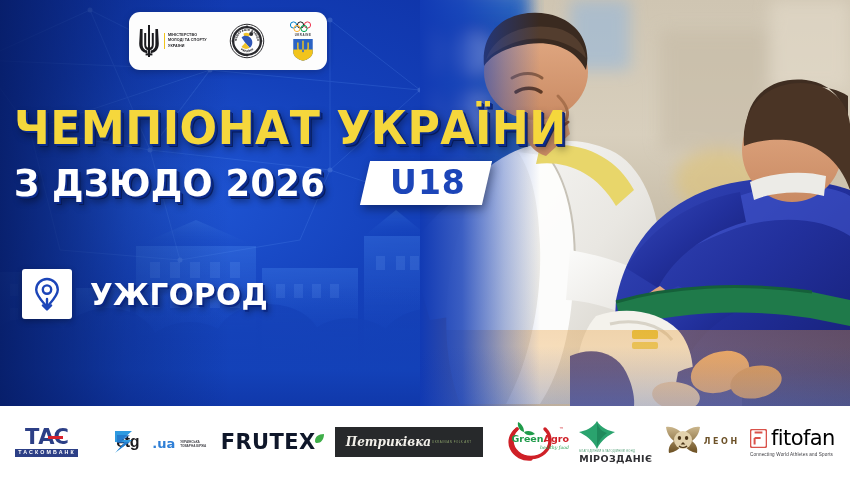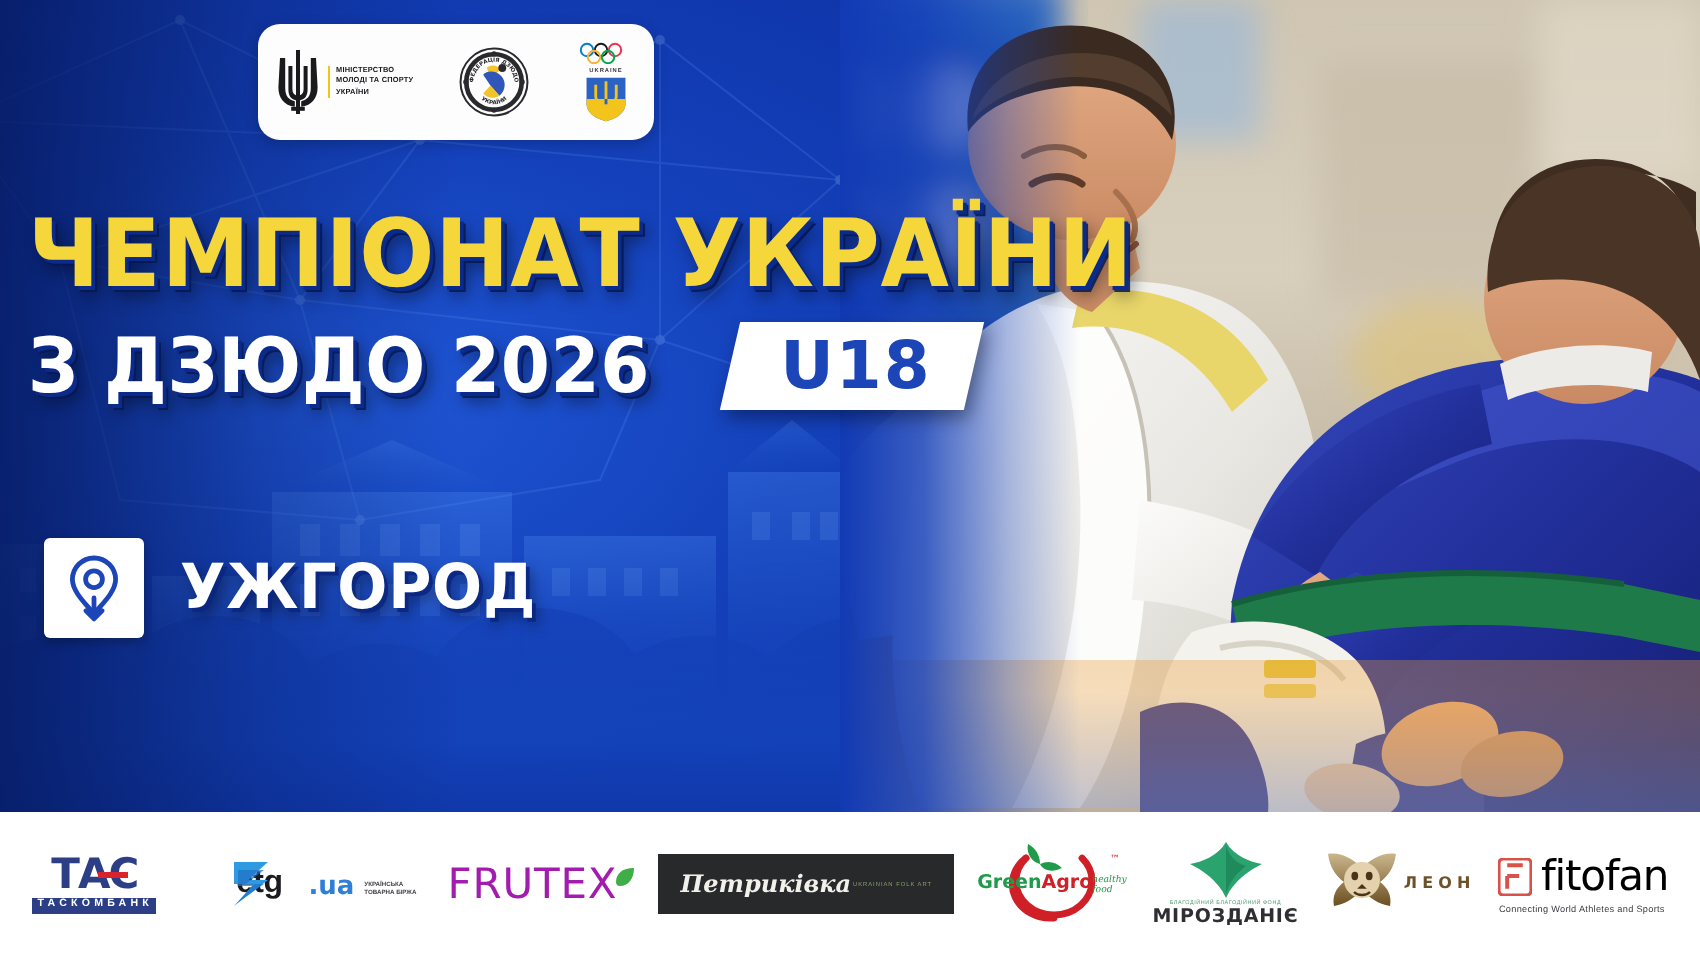--- a/index.html
+++ b/index.html
@@ -97,38 +97,38 @@
   
   .etg { display:flex; align-items:flex-end; gap:2px; position:relative; }
   .etg-a { font-family:Liberation Sans, sans-serif; font-weight:bold; font-size:16px;
     color:#1b1b1f; line-height:1; letter-spacing:-.3px;margin-left:28px; }
   .etg-z { position:absolute; left:25px; top:-5px; width:21px; height:26px; }
   .etg-b { font-family:"DejaVu Sans", sans-serif; font-weight:bold; font-size:13px;
     color:#2f7fd6; line-height:1; margin-left:11px;text-align:center; }
   .etg-s { font-size:3.1px; line-height:1.3; color:#45454b; font-weight:bold;
     margin-left:3px; margin-bottom:2px; max-width:30px; }
   
-  .frutex { font-family:"DejaVu Sans", sans-serif; font-weight:normal; font-size:21px;
-    color:#a21caf; letter-spacing:.4px; line-height:1; display:flex; align-items:flex-start; }
+  .frutex { font-family:"DejaVu Sans", sans-serif; font-weight:bold; font-size:21px;
+    color:#0f172a; letter-spacing:.4px; line-height:1; display:flex; align-items:flex-start; }
   
   .petr { background:#27292b; padding:9px 11px; display:flex; flex-direction:row;
     align-items:center; gap:1px; }
   .petr-t { font-family:"DejaVu Serif", serif; font-style:italic; font-weight:bold;
     font-size:12px; color:#f2f0ea; line-height:1; }
   .petr-s { font-size:2.9px; color:#8aa06a; letter-spacing:.5px; }
   
-  .ga { position:relative; width:76px; height:46px; display:flex; flex-direction:row;
-    align-items:center; justify-content:center; }
+  .ga { position:relative; width:76px; height:46px; display:flex; flex-direction:column;
+    align-items:flex-end; justify-content:center; }
   .ga-t { font-family:"DejaVu Sans", sans-serif; font-weight:bold; font-size:9.5px;
     line-height:1; z-index:3; }
   .ga-t .g { color:#1f9b4a; } .ga-t .a { color:#cf2027; }
   .ga-s { font-family:"DejaVu Serif", serif; font-style:italic; font-size:4.6px;
     color:#1f9b4a; z-index:3; margin-top:2px; }
   
-  .mir { display:flex; flex-direction:column; align-items:center; gap:1px; }
+  .mir { display:flex; flex-direction:column; align-items:flex-start; gap:1px; }
   .mir-s { font-size:2.7px; color:#4c9c72; letter-spacing:.3px; }
   .mir-t { font-family:"DejaVu Sans", sans-serif; font-weight:bold; font-size:9.5px;
     color:#2f2f33; letter-spacing:.4px; line-height:1; }
   
   .leon { display:flex; flex-direction:row; align-items:center; gap:1px; }
   .leon-t { font-family:"DejaVu Sans", sans-serif; font-weight:bold; font-size:8px;
     color:#6d5229; letter-spacing:2.6px; line-height:1; }
   
   .fito { display:flex; flex-direction:column; align-items:flex-start; }
   .fito-row { display:flex; align-items:center; gap:4px; }

